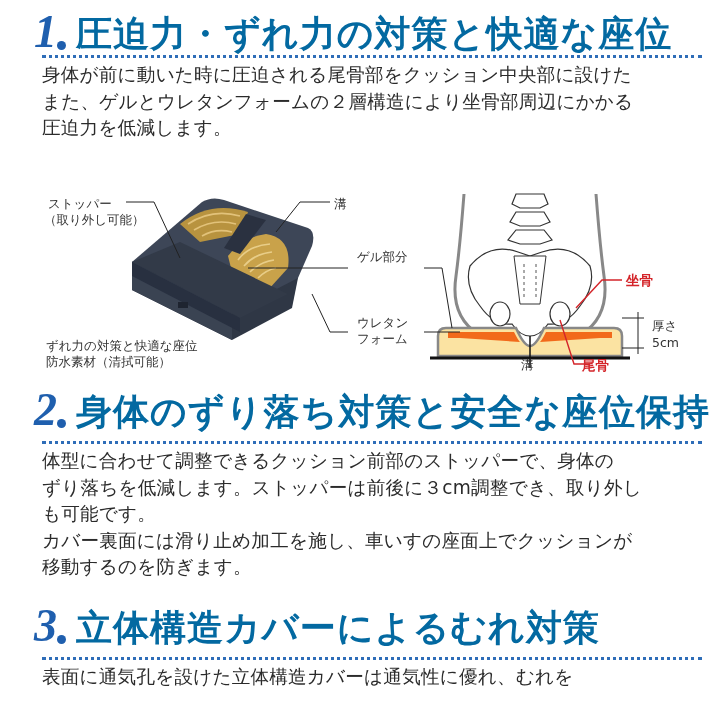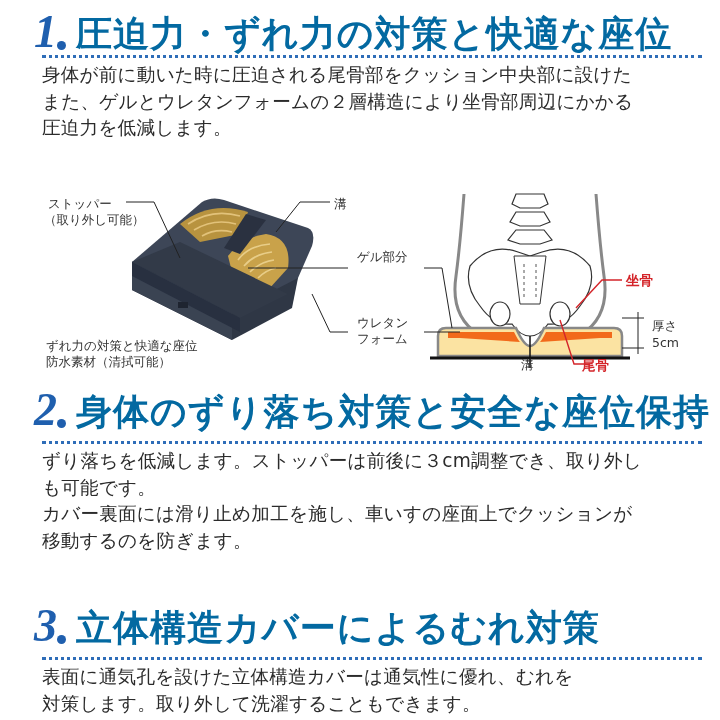--- a/index.html
+++ b/index.html
@@ -134,28 +134,28 @@
   <span class="lbl" style="left:652px;top:335px;">5cm</span>
 </div>
 
 <div class="heading" style="top:388px;">
   <span class="num">2</span>
   <span class="dot"></span>
   <span class="title">身体のずり落ち対策と安全な座位保持</span>
 </div>
 <div class="divider" style="top:441px;"></div>
 <div class="para" style="top:448px;">
+  <p>体型に合わせて調整できるクッション前部のストッパーで、身体の</p>
   <p>ずり落ちを低減します。ストッパーは前後に３cm調整でき、取り外し</p>
   <p>も可能です。</p>
   <p>カバー裏面には滑り止め加工を施し、車いすの座面上でクッションが</p>
   <p>移動するのを防ぎます。</p>
 </div>
 
 <div class="heading" style="top:604px;">
   <span class="num">3</span>
   <span class="dot"></span>
   <span class="title">立体構造カバーによるむれ対策</span>
 </div>
 <div class="divider" style="top:657px;"></div>
 <div class="para" style="top:664px;">
   <p>表面に通気孔を設けた立体構造カバーは通気性に優れ、むれを</p>
-  <p>対策します。取り外して洗濯することもできます。</p>
 </div>
 
 </body></html>

